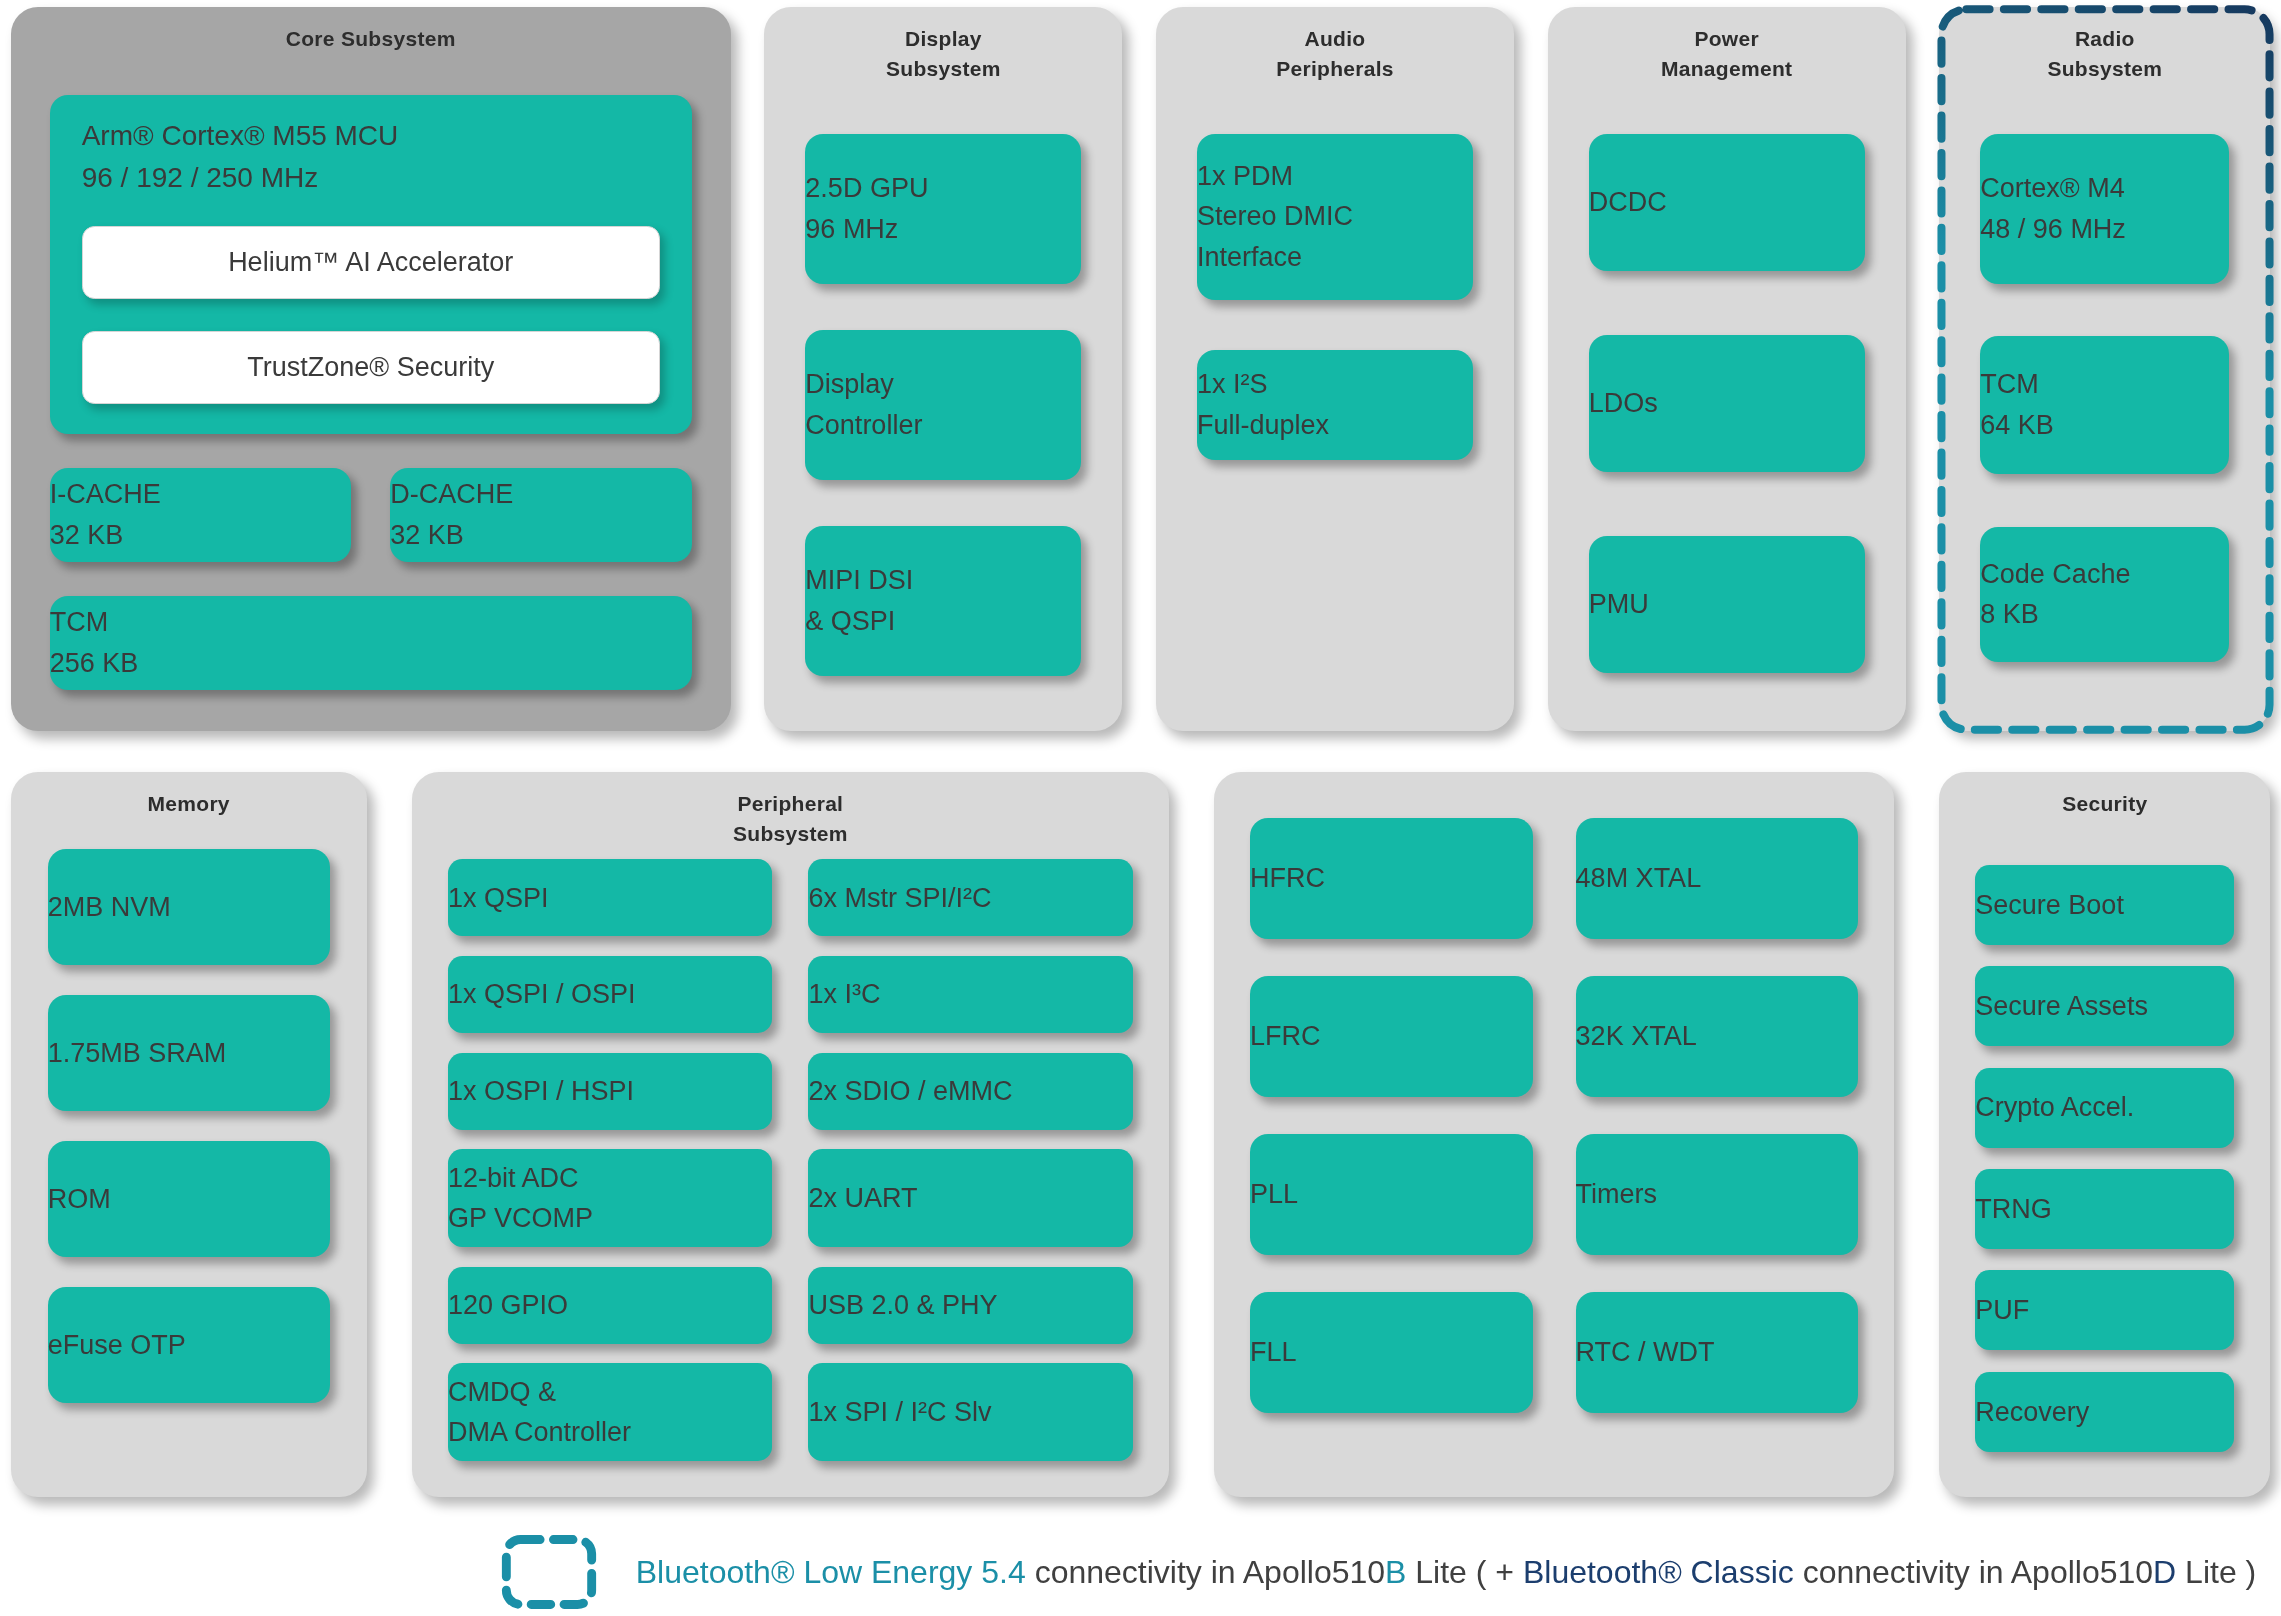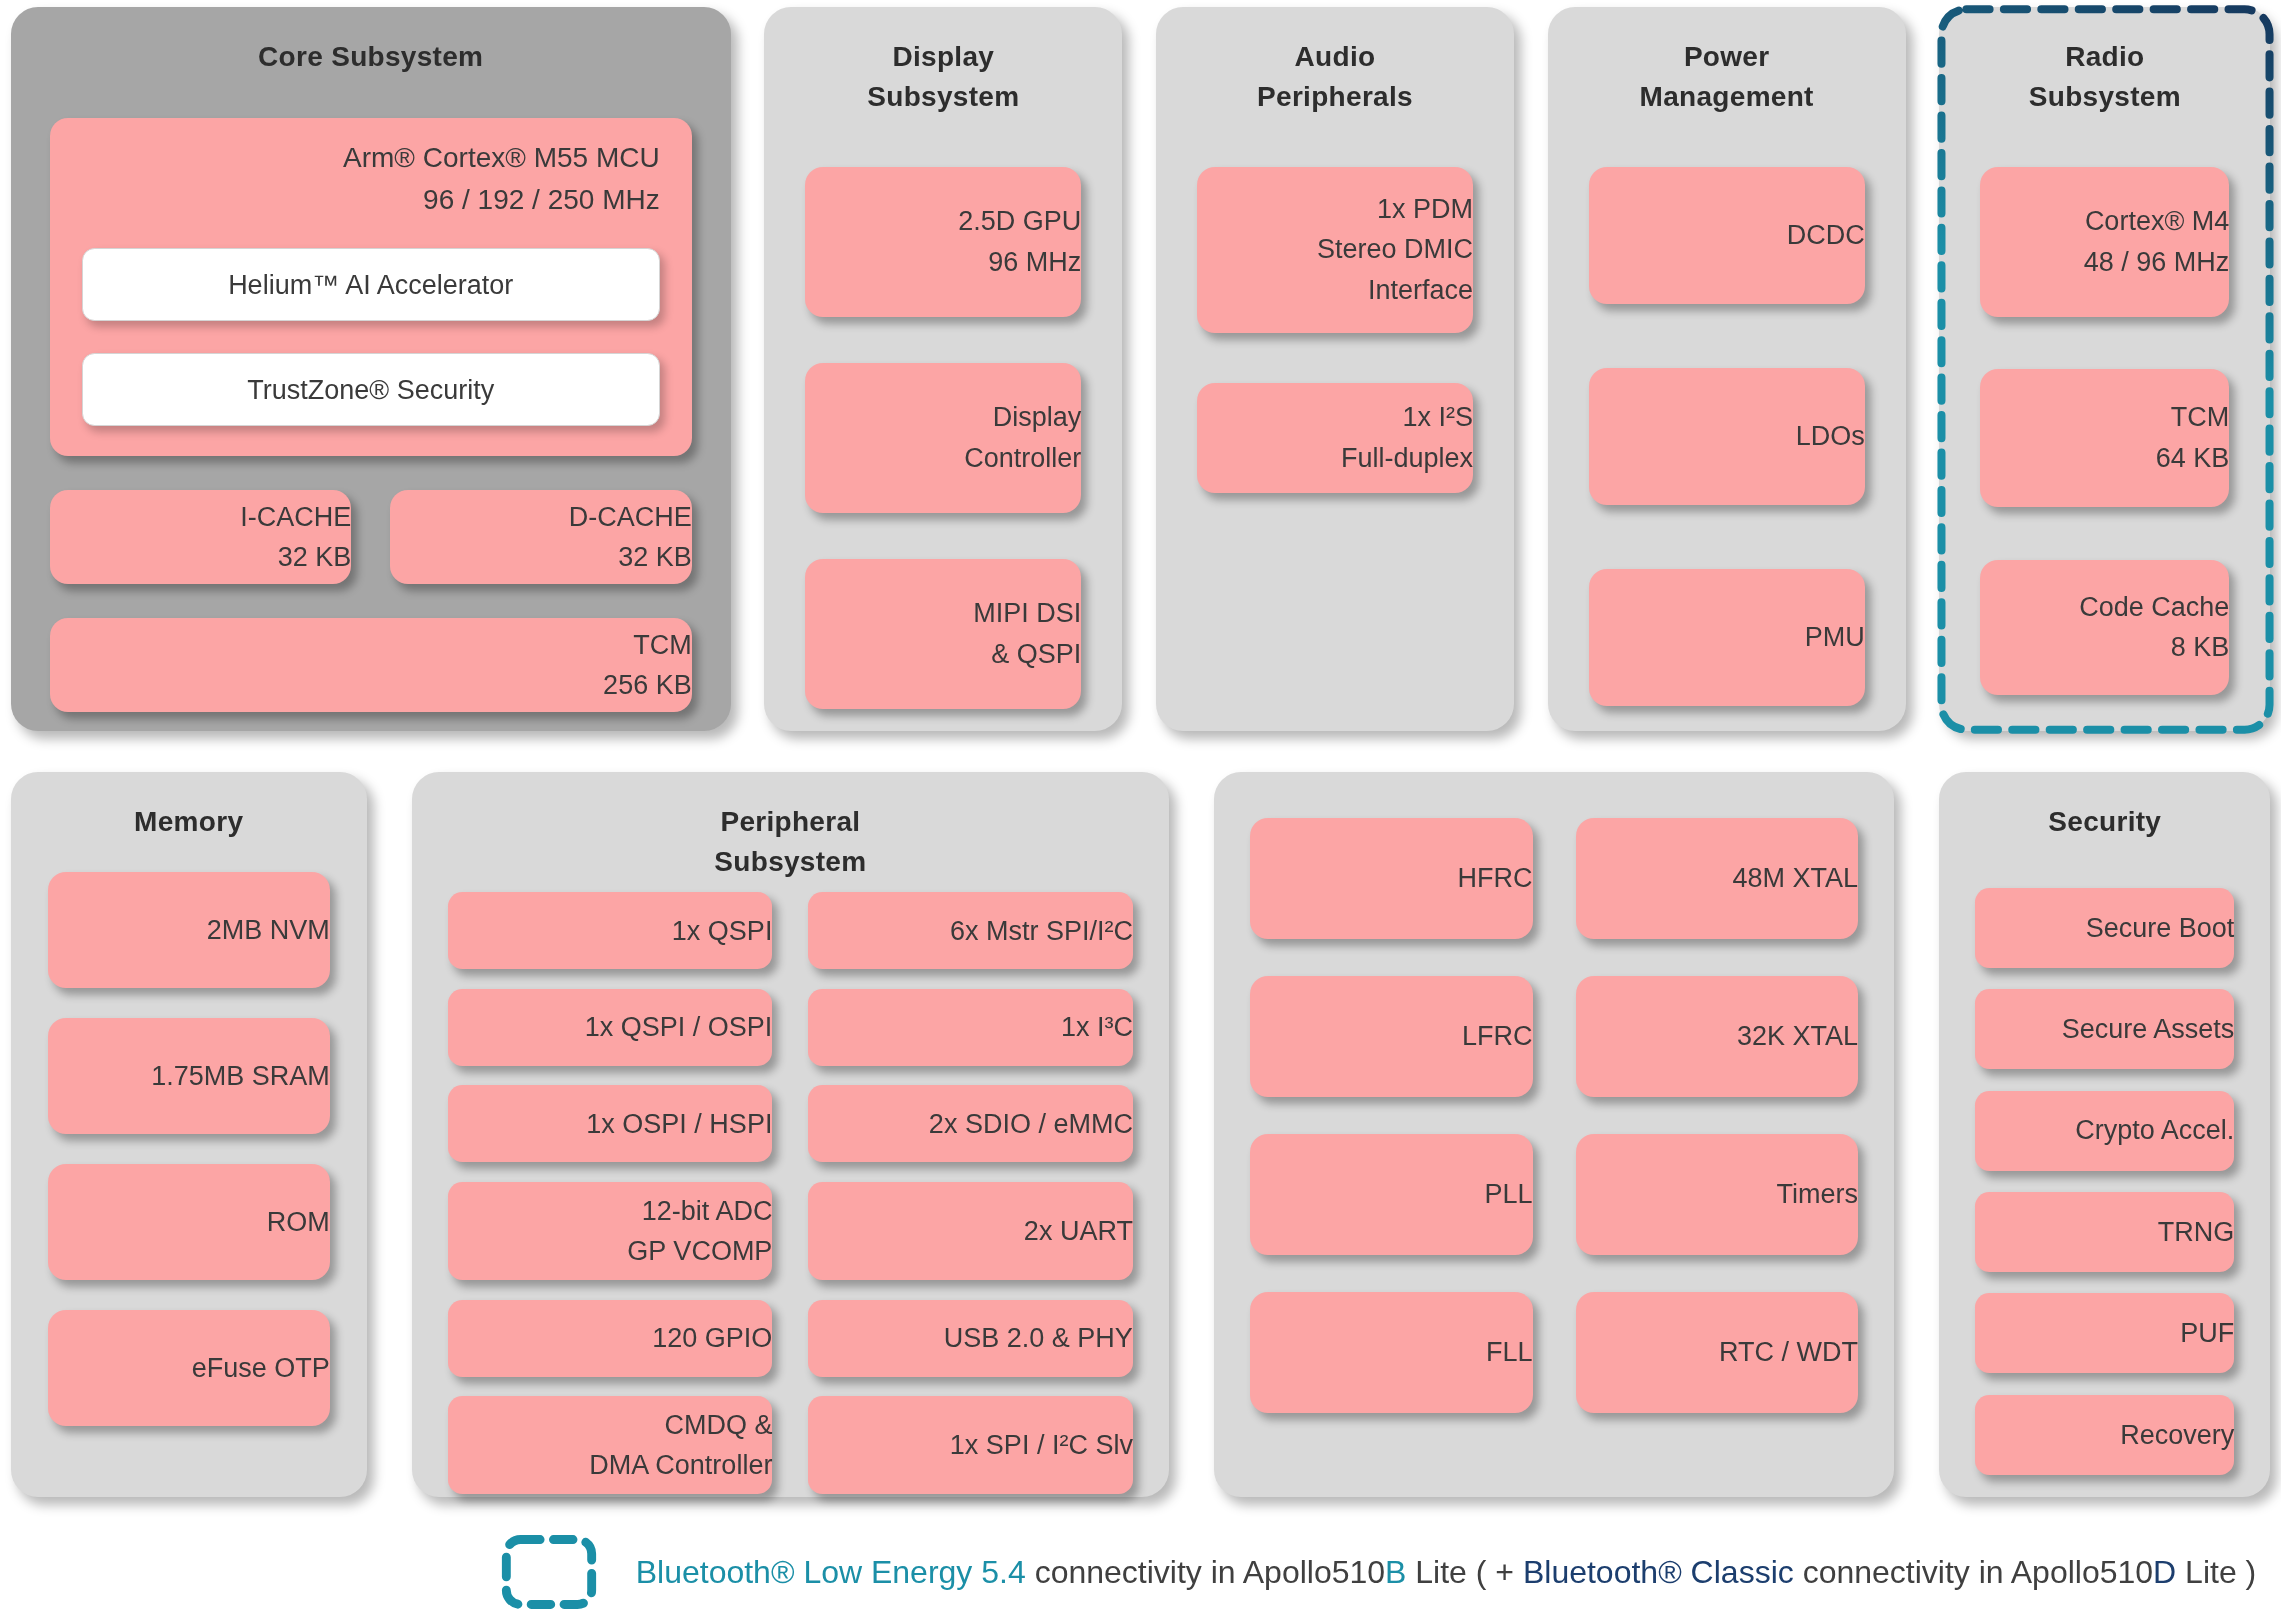--- a/index.html
+++ b/index.html
@@ -12,28 +12,28 @@
   .row-top{height:724px;}
   .row-bottom{height:725px;margin-top:41px;}
 
   .panel{
     background:#d9d9d9;border-radius:27px;box-sizing:border-box;
     box-shadow:6.2px 7.1px 11.6px rgba(0,0,0,0.28);
     position:relative;
   }
   .panel-dark{background:#a6a6a6;}
   .panel-title{
-    font-weight:bold;font-size:28px;line-height:1.42;color:#2d2d2d;
-    text-align:center;padding-top:30px;letter-spacing:0.3px;
+    font-weight:bold;font-size:21px;line-height:1.42;color:#2d2d2d;
+    text-align:center;padding-top:17px;letter-spacing:0.3px;
   }
 
   .wbox{
-    background:#fca5a5;border-radius:18px;
+    background:#14b8a6;border-radius:18px;
     box-shadow:5.3px 6.2px 8px rgba(0,0,0,0.30);
-    display:flex;flex-direction:column;align-items:flex-end;justify-content:center;
+    display:flex;flex-direction:column;align-items:flex-start;justify-content:center;
     text-align:center;font-size:27px;line-height:1.5;color:#3a3a3a;box-sizing:border-box;
   }
   .ln{white-space:nowrap;}
 
   
   .core{width:720px;}
   .core-pad{padding:0 39px;}
   .mcu-box{margin-top:41px;padding:19.6px 32px 30px 32px;font-size:28px;}
   .subbox{
     width:100%;height:73px;background:#fff;border:1.8px solid #d5d5d5;border-radius:12.5px;

